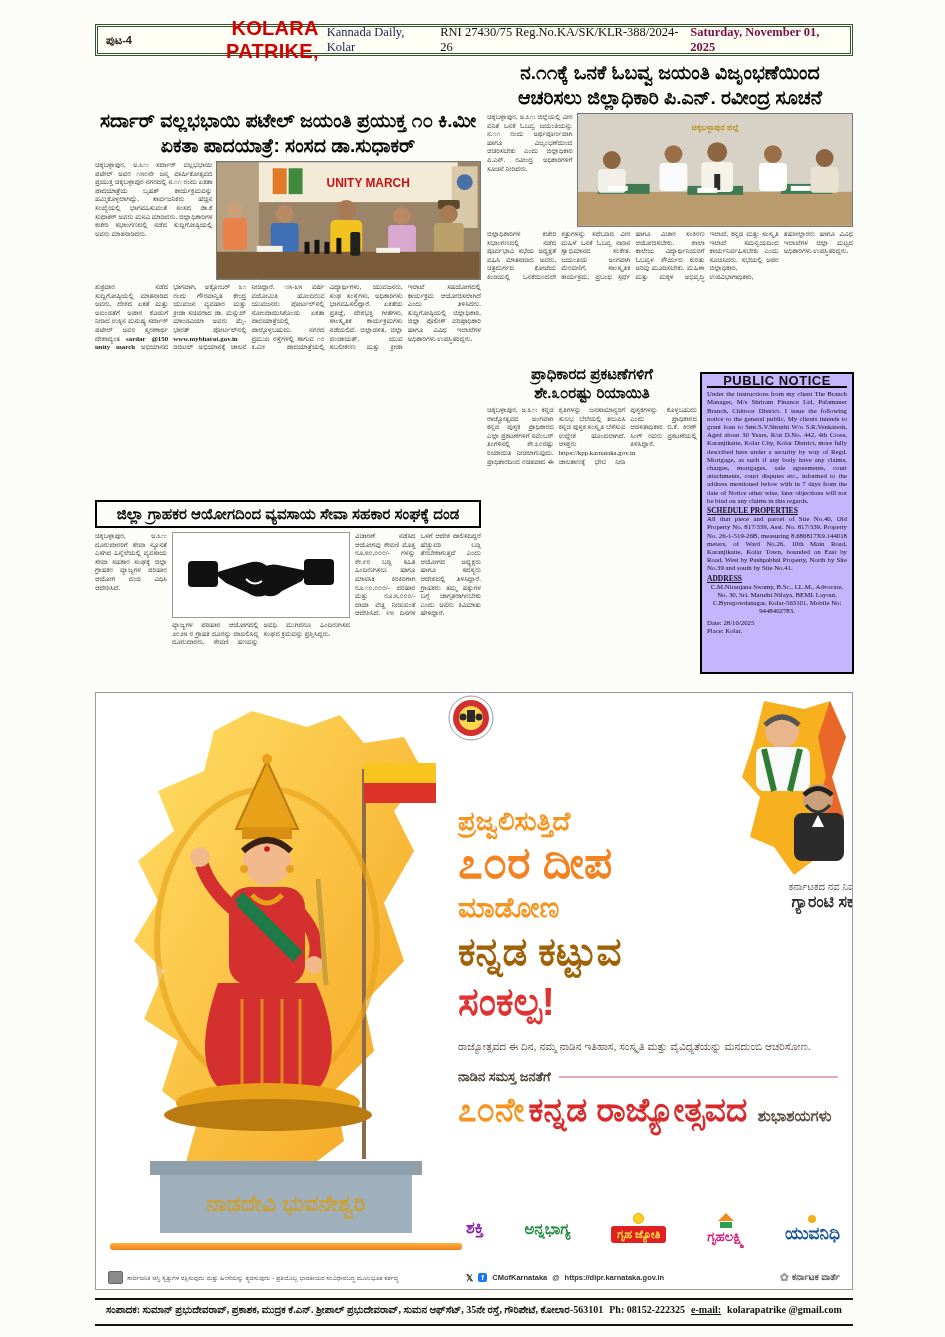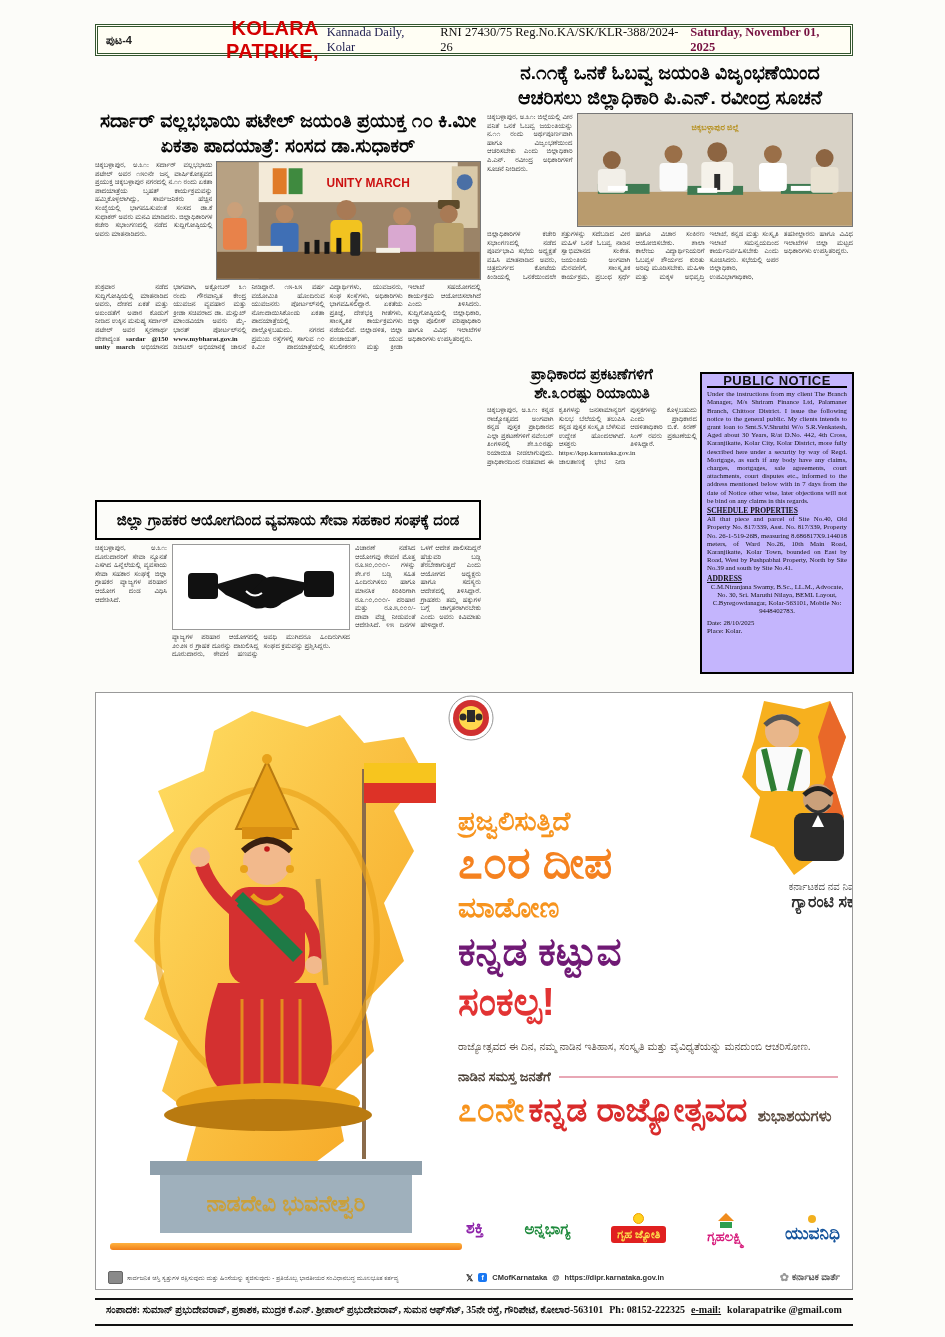--- a/index.html
+++ b/index.html
@@ -25,21 +25,21 @@
   .a2{position:absolute;left:487px;top:60px;width:366px;}
   .a2 .headline{font-size:19px;line-height:25px;}
   .a2 .colnarrow{width:86px;}
   .a2 .mc5{height:140px;overflow:hidden;}
   .sub4{position:absolute;left:487px;top:364px;width:210px;}
   .sub4 .headline{font-size:15px;line-height:19px;}
   .sub4 .mc3{column-count:3;column-gap:5px;margin-top:4px;height:248px;overflow:hidden;}
   .a1 .mc5{height:262px;overflow:hidden;}
   
   .a3{position:absolute;left:95px;top:500px;width:386px;}
-  .a3 .hbox{border:2px solid #000;padding:9px 2px;font-size:15px;line-height:18px;}
+  .a3 .hbox{border:2px solid #000;padding:3px 2px;font-size:15px;line-height:18px;}
   .a3 .row{display:flex;gap:5px;margin-top:4px;height:152px;overflow:hidden;}
   .a3 .c1{width:72px;}
   .a3 .mid{width:178px;}
   .imgbox{border:1px solid #999;background:#fff;height:84px;display:flex;align-items:center;justify-content:center;}
   .mid .mc2{column-count:2;column-gap:5px;margin-top:3px;height:60px;overflow:hidden;}
   .a3 .rt{flex:1;}
   .rt .mc2{column-count:2;column-gap:5px;height:152px;overflow:hidden;}
   
   .notice{position:absolute;left:700px;top:372px;width:154px;height:302px;box-sizing:border-box;
     border:2px solid #000;background:#c4b5fd;padding:3px 5px;font-size:6.8px;line-height:8.2px;text-align:justify;overflow:hidden;}
@@ -53,21 +53,21 @@
       border:1px solid #999;background:#fff;overflow:hidden;font-family:"Liberation Sans",sans-serif;}
   .ad .emblem{position:absolute;left:352px;top:2px;}
   .leftart{position:absolute;left:6px;top:6px;}
   .orangebar{position:absolute;left:14px;top:550px;width:352px;height:7px;border-radius:3px;
      background:linear-gradient(180deg,#ffb23e,#f07f1a);}
   .adcenter{position:absolute;left:362px;top:112px;width:385px;}
   .sl{font-weight:800;}
   .sl1{font-size:26px;color:#f7941e;line-height:32px;}
   .sl2{font-size:44px;color:#f58220;line-height:52px;}
   .sl3{font-size:28px;color:#f7941e;line-height:38px;}
-  .sl4{font-size:39px;color:#701a75;line-height:50px;}
+  .sl4{font-size:39px;color:#a16207;line-height:50px;}
   .sl5{font-size:39px;color:#e23333;line-height:50px;}
   .adpara{font-size:10.5px;line-height:14px;color:#4a3f35;margin-top:12px;width:370px;}
   .salrow{display:flex;align-items:center;gap:8px;margin-top:16px;width:380px;}
   .sal{font-size:13px;font-weight:700;color:#4a3f35;white-space:nowrap;}
   .salline{flex:1;height:2px;background:#e8a7b5;}
   .bigrow{margin-top:6px;white-space:nowrap;}
   .big70{font-size:33px;font-weight:800;color:#f7941e;}
   .bigmain{font-size:33px;font-weight:800;color:#d92b2b;}
   .bigsuf{font-size:15px;font-weight:700;color:#5a4a3f;margin-left:6px;}
   .rightart{position:absolute;left:638px;top:4px;}

